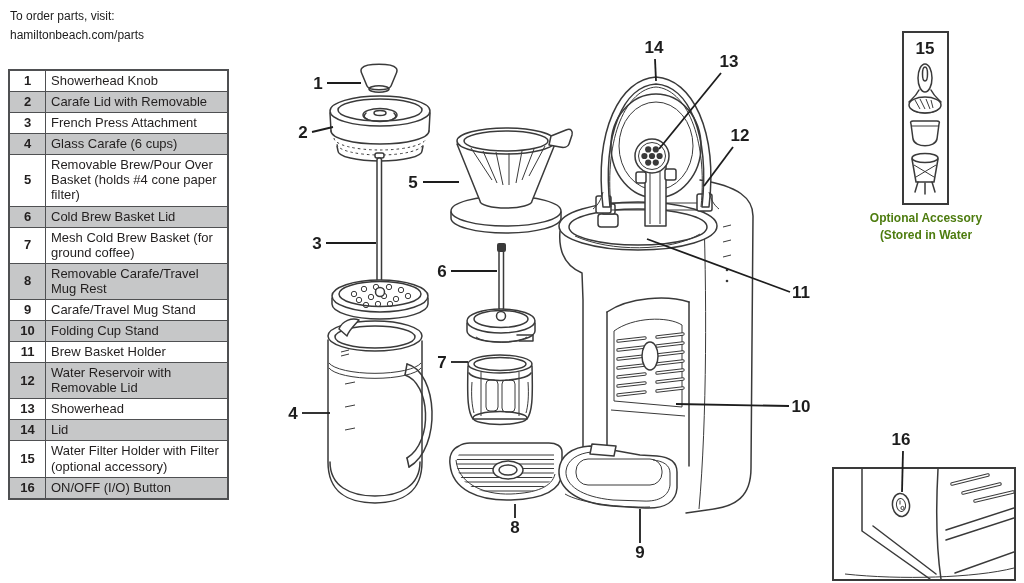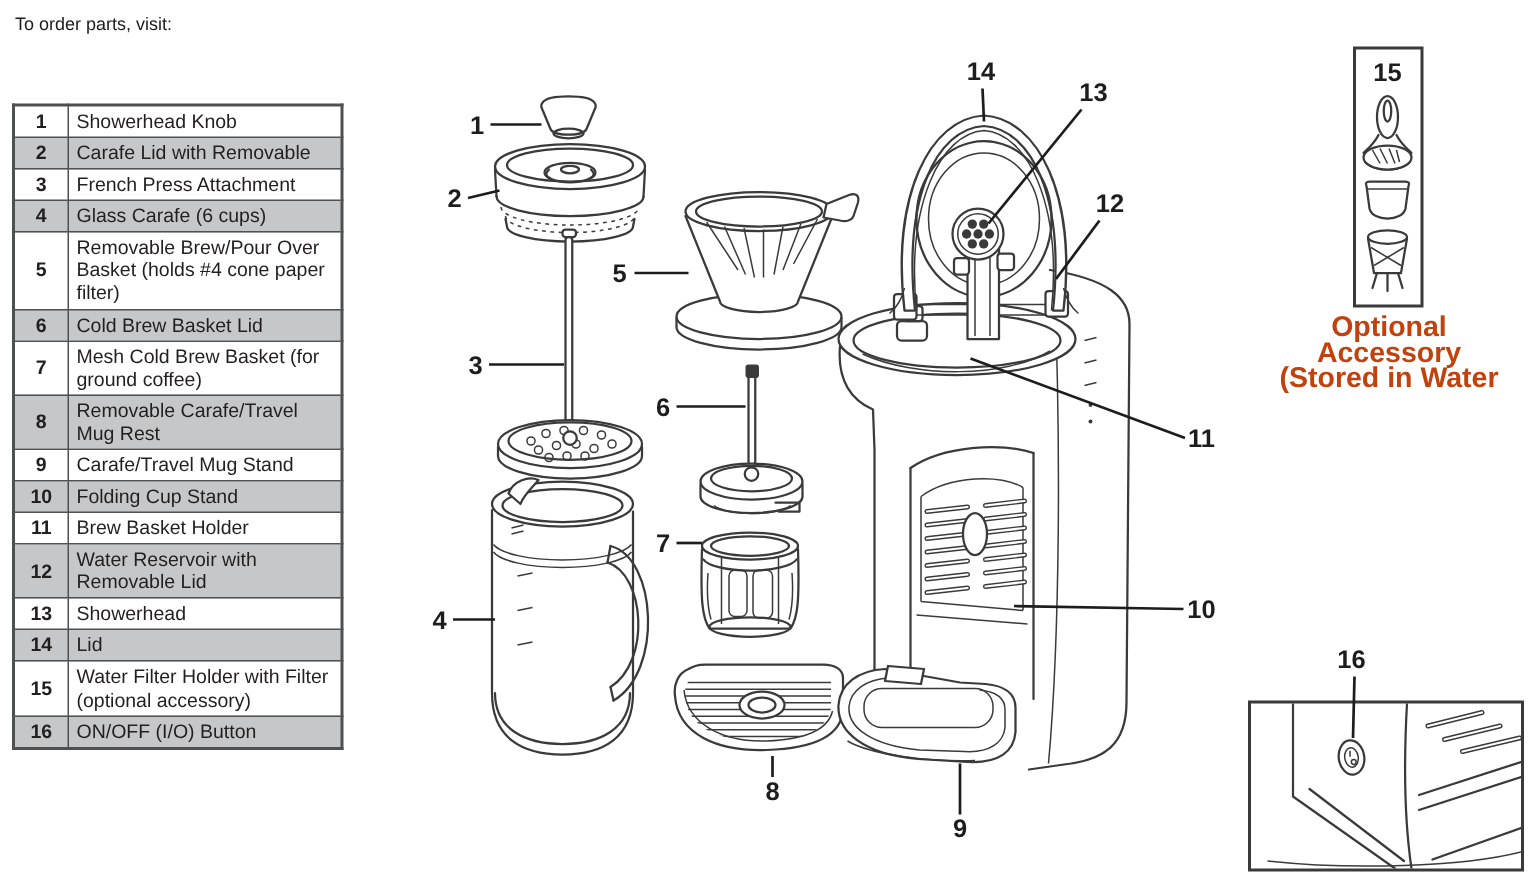--- a/index.html
+++ b/index.html
@@ -5,39 +5,40 @@
   html,body{margin:0;padding:0;background:#fff;}
   .page{position:relative;width:1024px;height:583px;background:#fff;overflow:hidden;
         font-family:"Liberation Sans",sans-serif;color:#221f1f;}
   .order-note{position:absolute;left:10px;top:7px;font-size:12px;line-height:19px;color:#1c1c1c;}
   table.parts{position:absolute;left:8px;top:69px;width:221px;border-collapse:collapse;
         border:2px solid #4f5052;font-size:13px;line-height:1.16;}
   table.parts td{border:1px solid #4f5052;padding:2px 5px 3px;vertical-align:middle;}
   table.parts td.num{width:25px;text-align:center;font-weight:bold;}
   table.parts tr:nth-child(even){background:#c6c7c8;}
   .accessory-caption{position:absolute;left:840px;top:210px;width:172px;text-align:center;
-        font-size:19px;font-weight:bold;line-height:17px;color:#c2410c;}
+        font-size:12px;font-weight:bold;line-height:17px;color:#4d7c0f;}
   svg.diagram{position:absolute;left:0;top:0;}
   .ln{fill:none;stroke:#3a3a3a;stroke-width:1.5;stroke-linecap:round;stroke-linejoin:round;}
   .fw{fill:#fff;stroke:#3a3a3a;stroke-width:1.5;stroke-linecap:round;stroke-linejoin:round;}
   .thin{fill:none;stroke:#3a3a3a;stroke-width:1;}
   .hole{fill:#3a3a3a;stroke:none;}
   .slotD{fill:none;stroke:#3a3a3a;stroke-width:3.4;stroke-linecap:round;}
   .slotW{fill:none;stroke:#fff;stroke-width:1.5;stroke-linecap:round;}
   .lead{stroke:#1d1d1d;stroke-width:1.8;fill:none;}
   .callout{font:bold 17px "Liberation Sans",sans-serif;fill:#1d1d1d;text-anchor:middle;}
   .boxframe{fill:#fff;stroke:#3a3a3a;stroke-width:2;}
 </style>
 </head>
 <body>
 
 <div class="page">
 
   <div class="order-note">
     <div>To order parts, visit:</div>
+    <div>hamiltonbeach.com/parts</div>
   </div>
 
   <table class="parts">
     <tbody>
       <tr>
           <td class="num">1</td>
           <td>Showerhead Knob</td>
         </tr>
       <tr>
           <td class="num">2</td>

